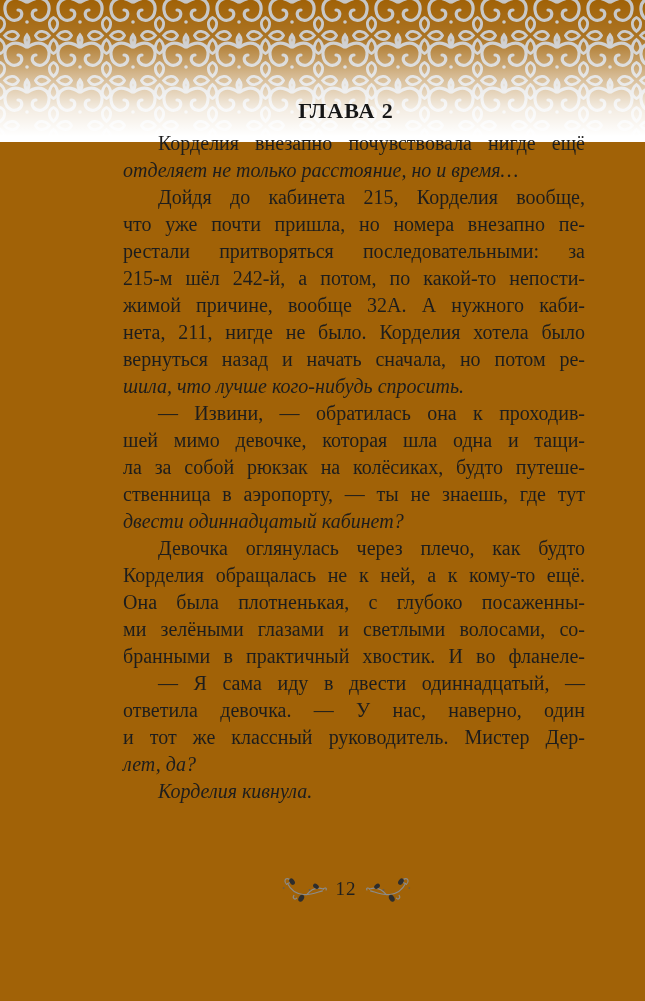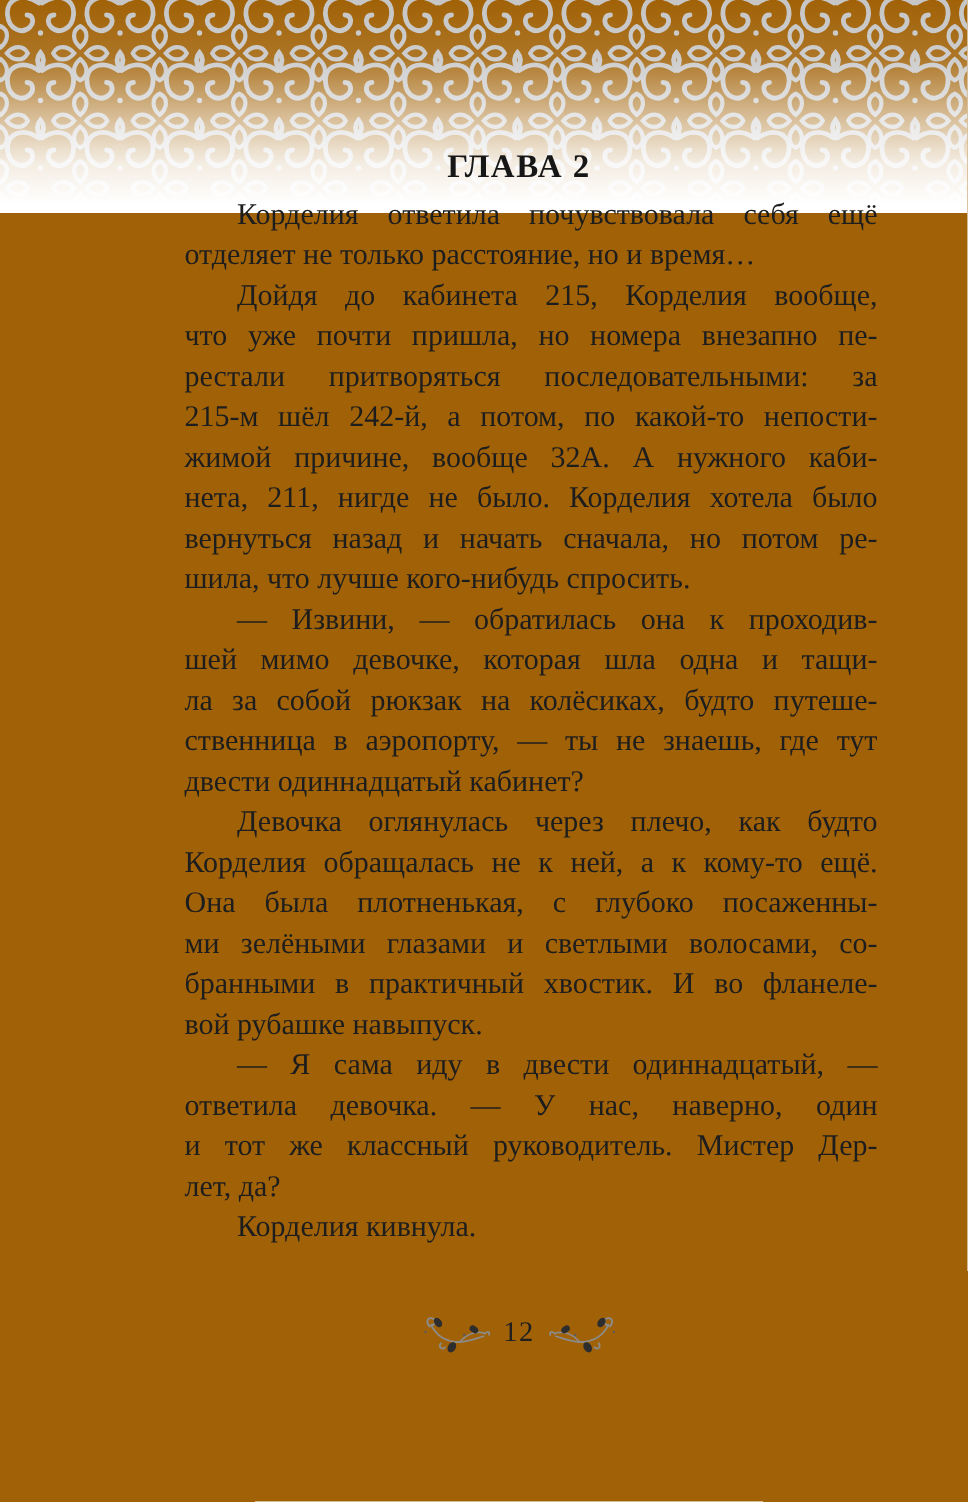--- a/index.html
+++ b/index.html
@@ -39,21 +39,21 @@
     position:absolute;top:130px;left:123px;width:462px;
     font-size:20px;line-height:27px;
     color:#1d1d1d;
     z-index:2;
   }
   .line{
     text-align:justify;
     text-align-last:justify;
     min-height:27px;
   }
-  .line.last{text-align-last:left;}
+  .line.last{text-align-last:left;font-style:italic;}
   .line.indent{padding-left:35px;}
   
   .page-footer{
     position:absolute;top:872px;left:115px;width:462px;height:34px;
     display:flex;align-items:center;justify-content:center;gap:6px;
     z-index:2;
   }
   .page-number{
     font-size:19px;color:#1f1f1f;letter-spacing:1px;padding:0 3px;
   }
@@ -167,21 +167,21 @@
         <use href="#m-quatrefoil" x="689.5" y="125.5"></use>
       </svg>
     <div class="ornament-fade"></div>
   </div>
 
   <h1 class="chapter-heading">ГЛАВА 2</h1>
 
   <div class="body-text">
 
     <div>
-      <div class="line indent">Корделия ответила почувствовала себя ещё</div>
+      <div class="line indent">Корделия внезапно почувствовала нигде ещё</div>
       <div class="line last">отделяет не только расстояние, но и время…</div>
     </div>
 
     <div>
       <div class="line indent">Дойдя до кабинета 215, Корделия вообще,</div>
       <div class="line">что уже почти пришла, но номера внезапно пе-</div>
       <div class="line">рестали притворяться последовательными: за</div>
       <div class="line">215-м шёл 242-й, а потом, по какой-то непости-</div>
       <div class="line">жимой причине, вообще 32А. А нужного каби-</div>
       <div class="line">нета, 211, нигде не было. Корделия хотела было</div>
@@ -196,21 +196,20 @@
       <div class="line">ственница в аэропорту, — ты не знаешь, где тут</div>
       <div class="line last">двести одиннадцатый кабинет?</div>
     </div>
 
     <div>
       <div class="line indent">Девочка оглянулась через плечо, как будто</div>
       <div class="line">Корделия обращалась не к ней, а к кому-то ещё.</div>
       <div class="line">Она была плотненькая, с глубоко посаженны-</div>
       <div class="line">ми зелёными глазами и светлыми волосами, со-</div>
       <div class="line">бранными в практичный хвостик. И во фланеле-</div>
-      <div class="line last">вой рубашке навыпуск.</div>
     </div>
 
     <div>
       <div class="line indent">— Я сама иду в двести одиннадцатый, —</div>
       <div class="line">ответила девочка. — У нас, наверно, один</div>
       <div class="line">и тот же классный руководитель. Мистер Дер-</div>
       <div class="line last">лет, да?</div>
     </div>
 
     <div>

